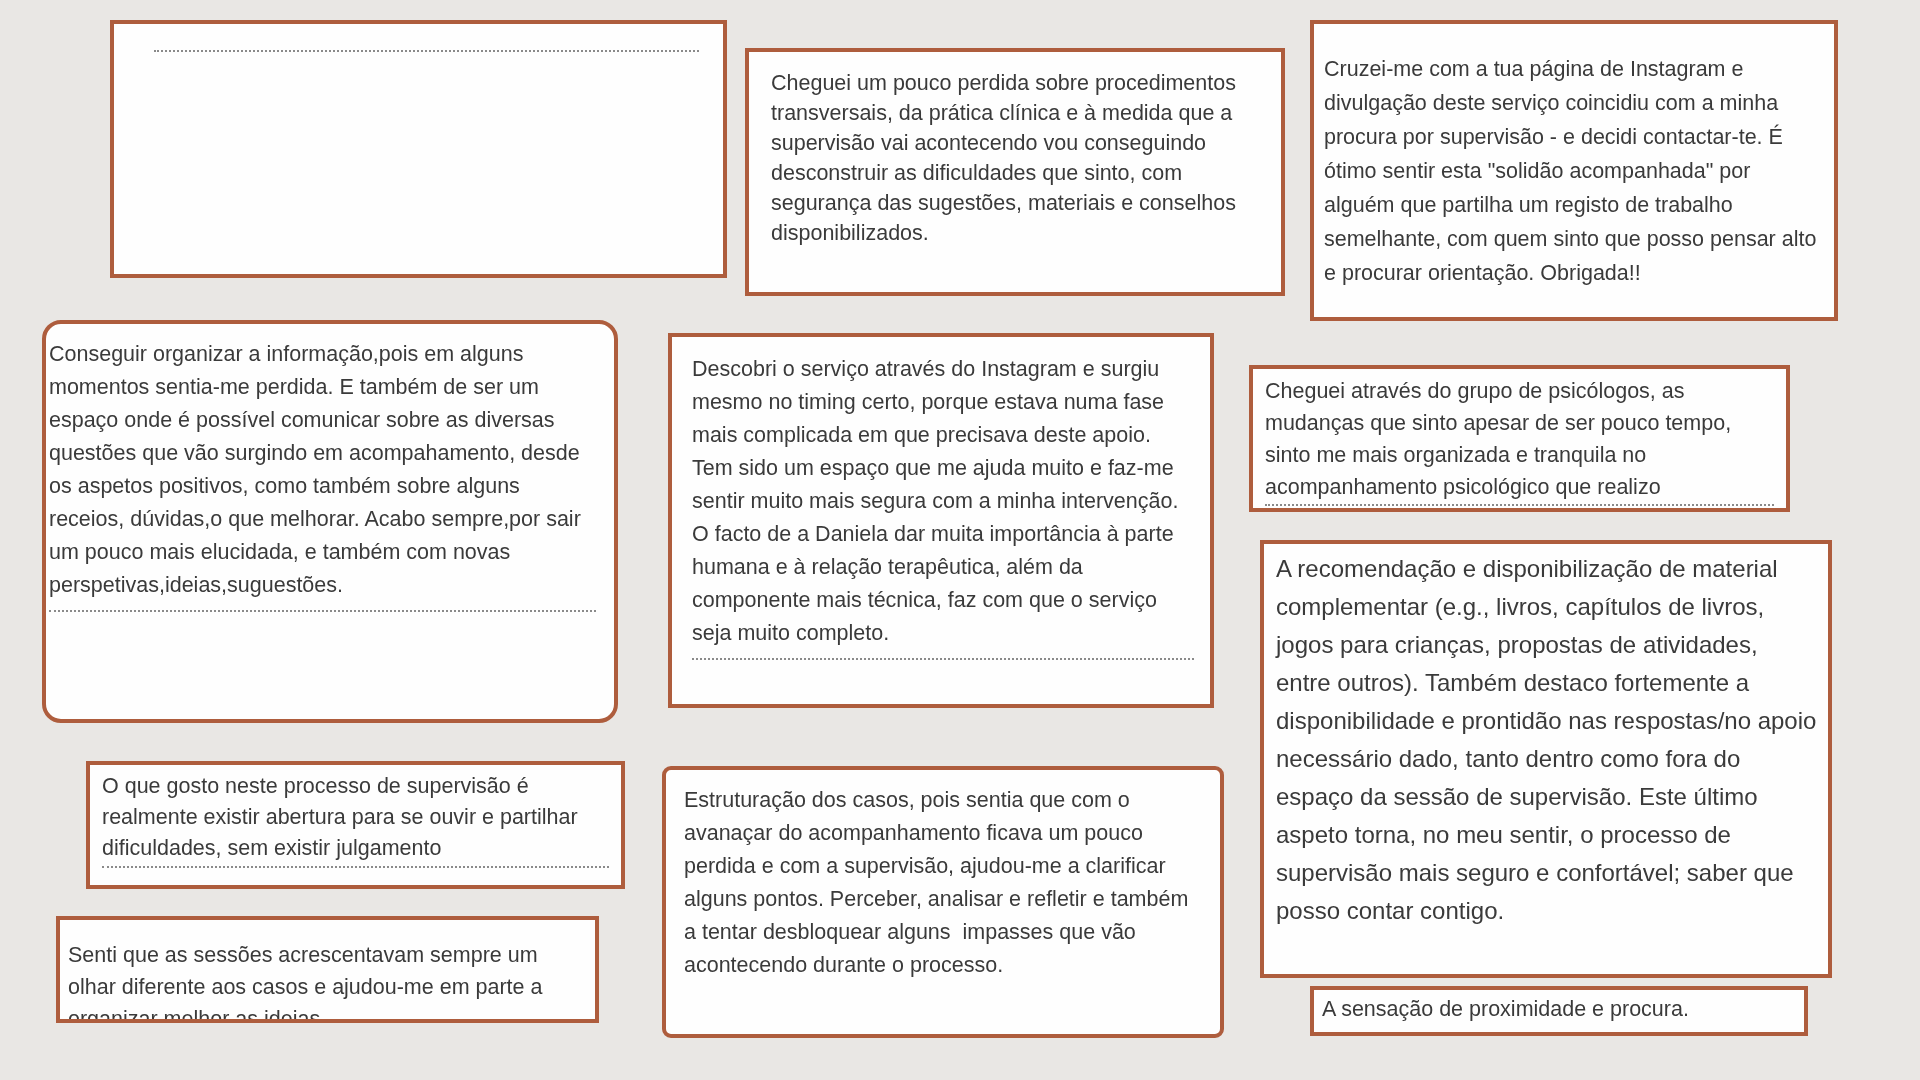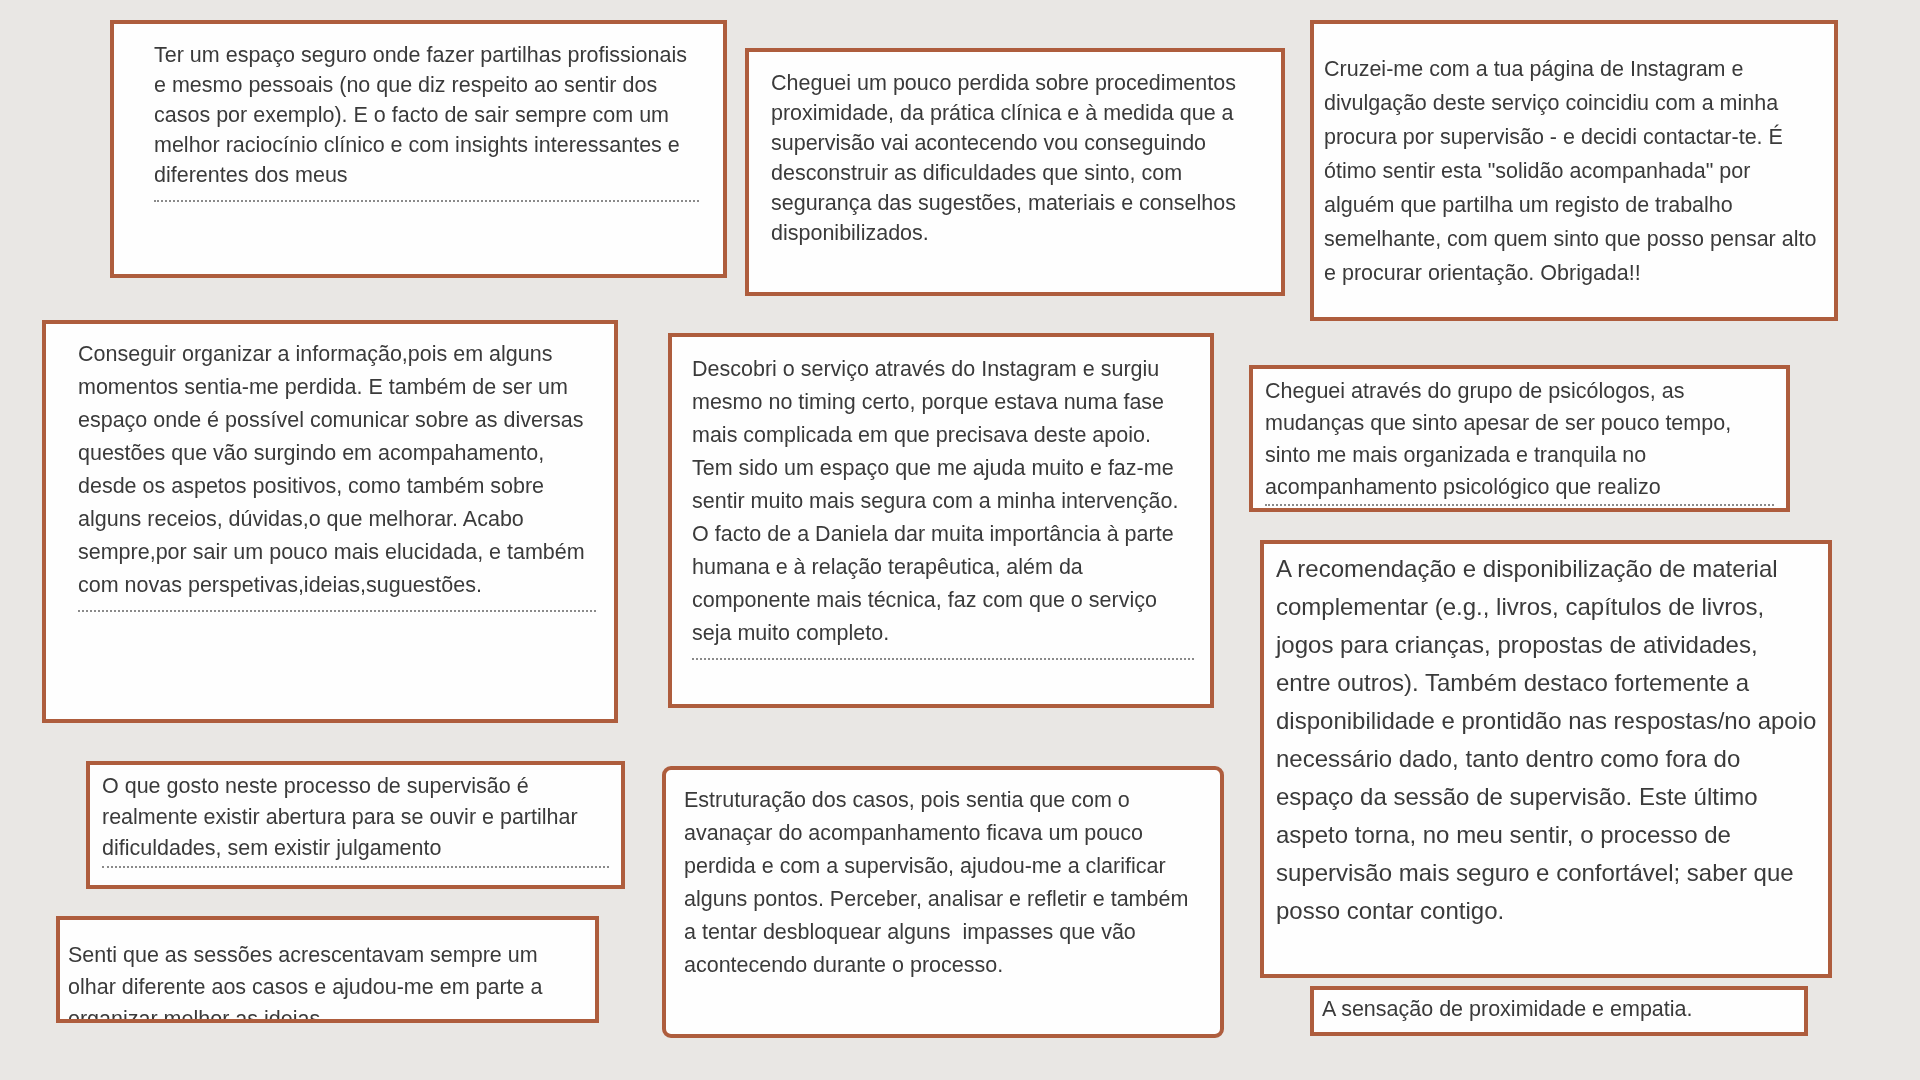--- a/index.html
+++ b/index.html
@@ -35,45 +35,44 @@
     white-space:pre-wrap;
   }
   .dotline{
     border-bottom:2px dotted var(--dot);
     width:100%;
     margin-top:10px;
   }
   .b1 {left:110px;  top:20px;  width:617px; height:258px; padding:16px 24px 0 40px; line-height:30px;}
   .b2 {left:745px;  top:48px;  width:540px; height:248px; padding:16px 20px 0 22px; line-height:30px;}
   .b3 {left:1310px; top:20px;  width:528px; height:301px; padding:28px 10px 0 10px; line-height:34px;}
-  .b4 {left:42px;   top:320px; width:576px; height:403px; padding:14px 18px 0 32px; line-height:33px;}
+  .b4 {left:42px;   top:320px; width:576px; height:403px; padding:14px 18px 0 3px; line-height:33px;border-radius:19px;}
   .b4 .dotline{margin-top:8px;}
   .b5 {left:668px;  top:333px; width:546px; height:375px; padding:16px 16px 0 20px; line-height:33px;}
   .b5 .dotline{margin-top:8px;}
   .b6 {left:1249px; top:365px; width:541px; height:147px; padding:6px 12px 0 12px;  line-height:32px;}
   .b6 .dotline{margin-top:1px;}
   .b7 {left:1260px; top:540px; width:572px; height:438px; padding:6px 10px 0 12px;  line-height:38px; font-size:24px;}
   .b8 {left:86px;   top:761px; width:539px; height:128px; padding:6px 12px 0 12px;  line-height:31px;}
   .b8 .dotline{margin-top:2px;}
   .b9 {left:56px;   top:916px; width:543px; height:107px; padding:19px 8px 0 8px;    line-height:32px;}
   .b10{left:662px;  top:766px; width:562px; height:272px; padding:14px 18px 0 18px; line-height:33px;border-radius:9px;}
   .b11{left:1310px; top:986px; width:498px; height:50px;  padding:4px 8px 0 8px;    line-height:30px;}
 </style>
 </head>
 <body>
 
 <div class="canvas">
 
   <div class="tbox b1">
-    <p class="ttext">Ter um espaço seguro onde fazer partilhas profissionais e mesmo pessoais (no que diz respeito ao sentir dos casos por exemplo). E o facto de sair sempre com um melhor raciocínio clínico e com insights interessantes e diferentes dos meus</p>
     <div class="dotline"></div>
   </div>
 
   <div class="tbox b2">
-    <p class="ttext">Cheguei um pouco perdida sobre procedimentos proximidade, da prática clínica e à medida que a supervisão vai acontecendo vou conseguindo desconstruir as dificuldades que sinto, com segurança das sugestões, materiais e conselhos disponibilizados.</p>
+    <p class="ttext">Cheguei um pouco perdida sobre procedimentos transversais, da prática clínica e à medida que a supervisão vai acontecendo vou conseguindo desconstruir as dificuldades que sinto, com segurança das sugestões, materiais e conselhos disponibilizados.</p>
   </div>
 
   <div class="tbox b3">
     <p class="ttext">Cruzei-me com a tua página de Instagram e divulgação deste serviço coincidiu com a minha procura por supervisão - e decidi contactar-te. É ótimo sentir esta "solidão acompanhada" por alguém que partilha um registo de trabalho semelhante, com quem sinto que posso pensar alto e procurar orientação. Obrigada!!</p>
   </div>
 
   <div class="tbox b4">
     <p class="ttext">Conseguir organizar a informação,pois em alguns momentos sentia-me perdida. E também de ser um espaço onde é possível comunicar sobre as diversas questões que vão surgindo em acompahamento, desde os aspetos positivos, como também sobre alguns receios, dúvidas,o que melhorar. Acabo sempre,por sair um pouco mais elucidada, e também com novas perspetivas,ideias,suguestões.</p>
     <div class="dotline"></div>
   </div>
@@ -99,16 +98,16 @@
 
   <div class="tbox b9">
     <p class="ttext">Senti que as sessões acrescentavam sempre um olhar diferente aos casos e ajudou-me em parte a organizar melhor as ideias</p>
   </div>
 
   <div class="tbox b10">
     <p class="ttext">Estruturação dos casos, pois sentia que com o avanaçar do acompanhamento ficava um pouco perdida e com a supervisão, ajudou-me a clarificar alguns pontos. Perceber, analisar e refletir e também a tentar desbloquear alguns  impasses que vão acontecendo durante o processo.</p>
   </div>
 
   <div class="tbox b11">
-    <p class="ttext">A sensação de proximidade e empatia.</p>
+    <p class="ttext">A sensação de proximidade e procura.</p>
   </div>
 
 </div>
 
 </body></html>

